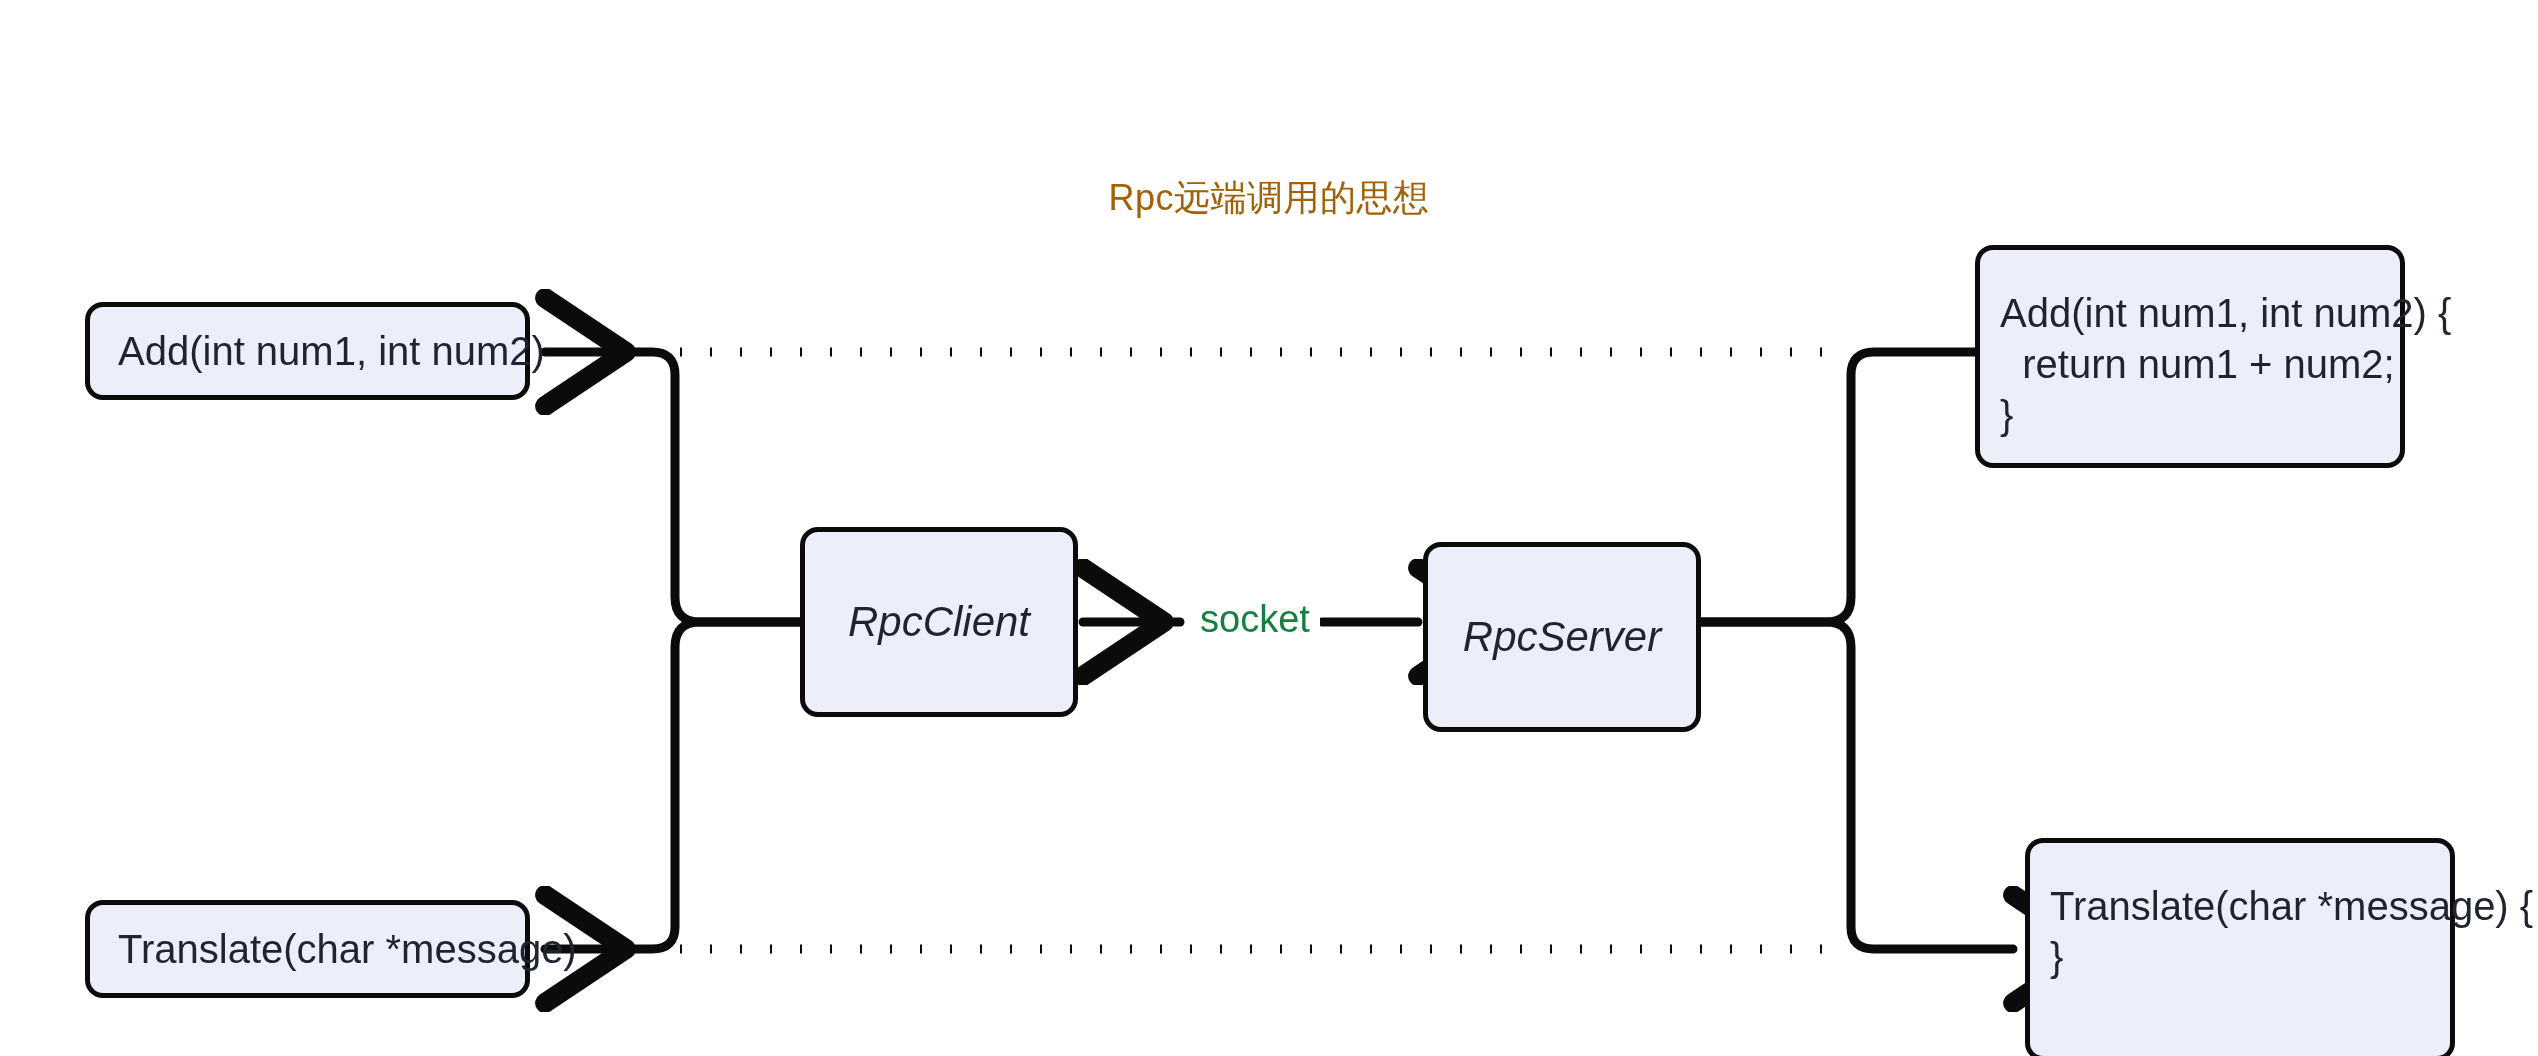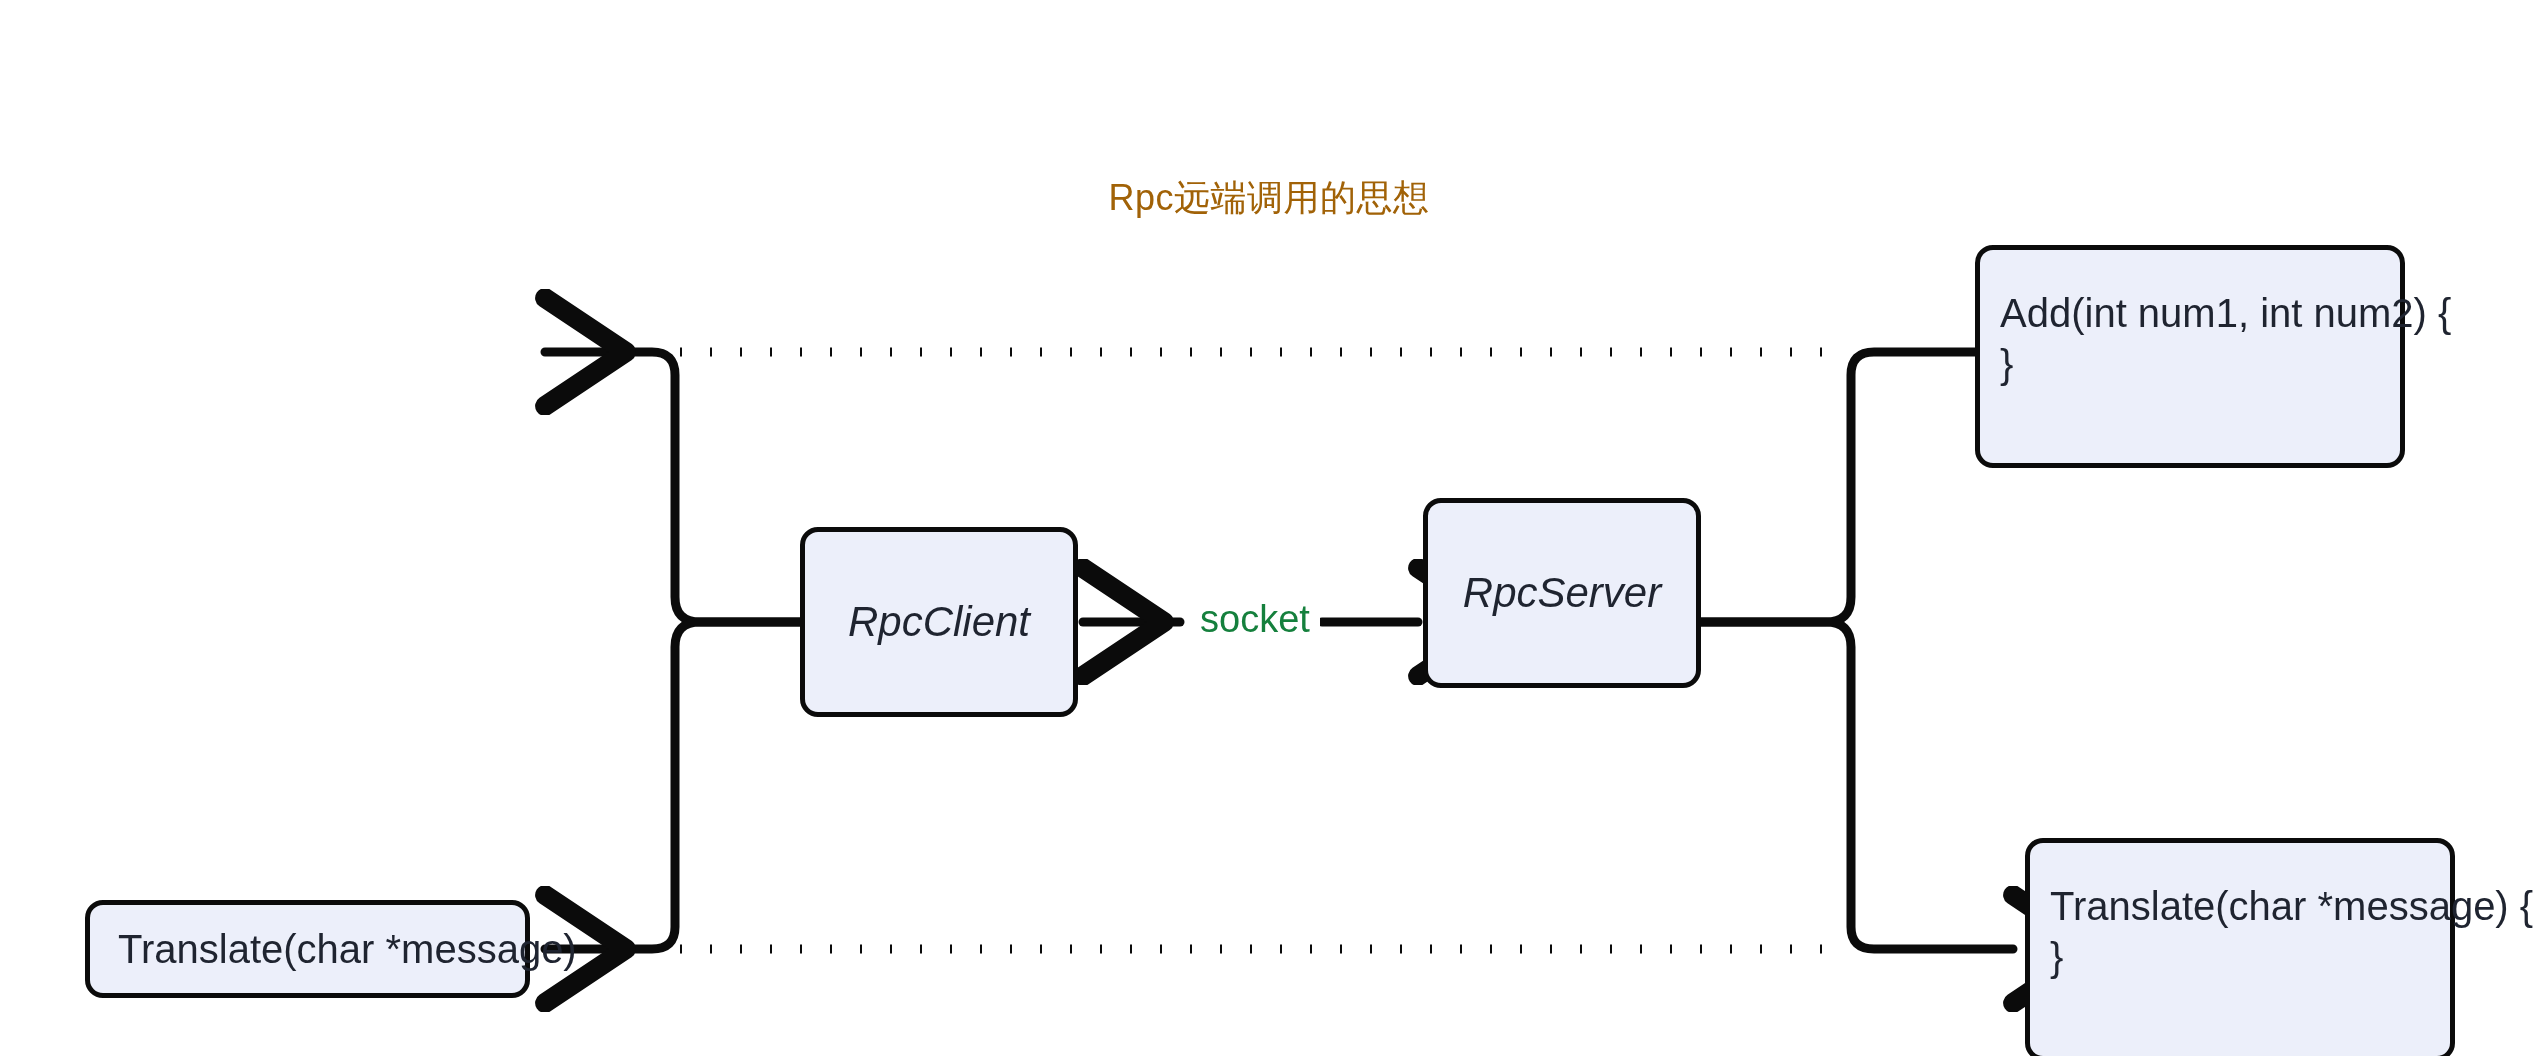--- a/index.html
+++ b/index.html
@@ -111,35 +111,39 @@
     </g>
 
     <g>
       <path d="M1180,622 L1083,622" fill="none" stroke="#0b0b0b" stroke-width="9" stroke-linecap="round" marker-end="url(#arrow-left)"></path>
       <path d="M1322,622 L1418,622" fill="none" stroke="#0b0b0b" stroke-width="9" stroke-linecap="round" marker-end="url(#arrow-right)"></path>
     </g>
   </svg>
 
   <div class="edge-label" style="left:1190px; top:598px;">socket</div>
 
+  <div class="node stub-node" style="left:85px; top:302px; width:445px; height:98px;">
+    <span>Add(int num1, int num2)</span>
+  </div>
 
   <div class="node stub-node" style="left:85px; top:900px; width:445px; height:98px;">
     <span>Translate(char *message)</span>
   </div>
 
   <div class="node center-node" style="left:800px; top:527px; width:278px; height:190px;">
     <span>RpcClient</span>
   </div>
 
-  <div class="node center-node" style="left:1423px; top:498px; width:278px; height:190px;">
+  <div class="node center-node" style="left:1423px; top:542px; width:278px; height:190px;">
     <span>RpcServer</span>
   </div>
 
   <div class="node code-node" style="left:1975px; top:245px; width:430px; height:223px; flex-direction:column;">
     <span class="code-line">Add(int num1, int num2) {</span>
+    <span class="code-line">  return num1 + num2;</span>
     <span class="code-line">}</span>
   </div>
 
   <div class="node code-node" style="left:2025px; top:838px; width:430px; height:223px; flex-direction:column;">
     <span class="code-line">Translate(char *message) {</span>
     <span class="code-line">}</span>
   </div>
 
 </div>
 

